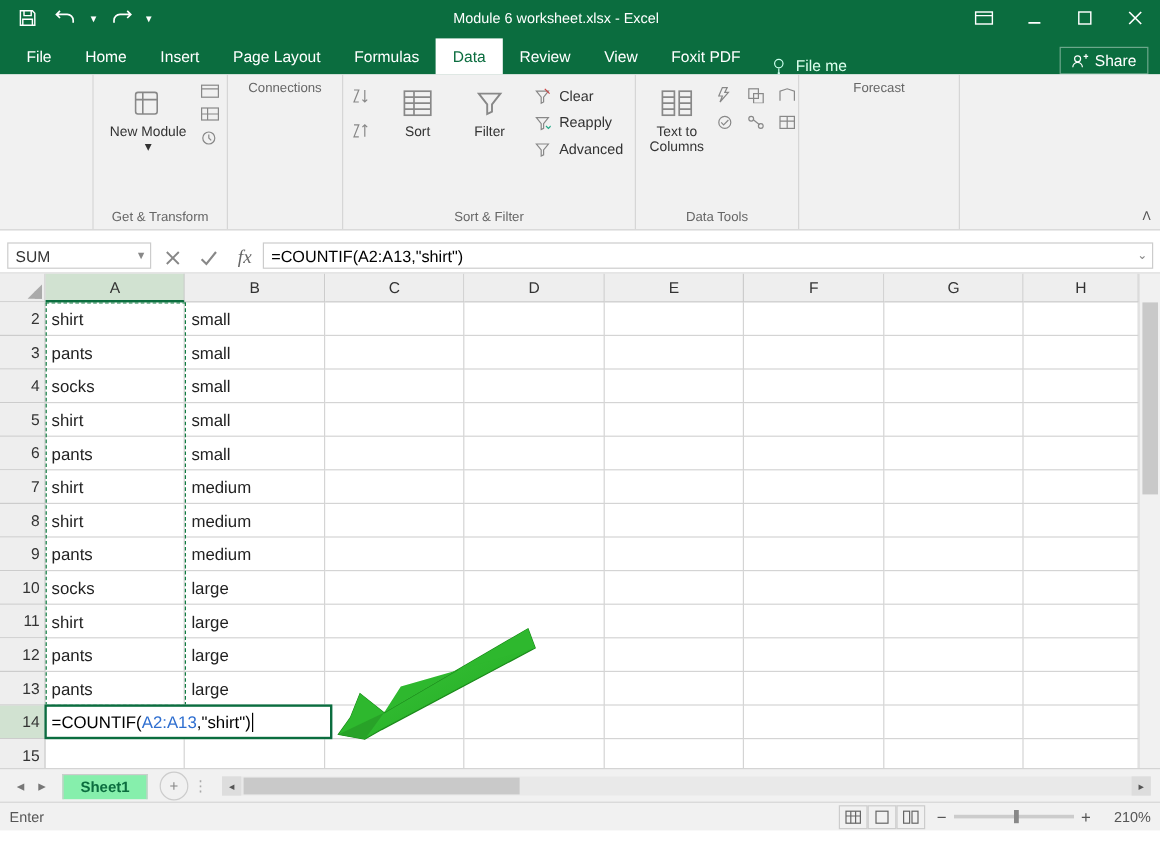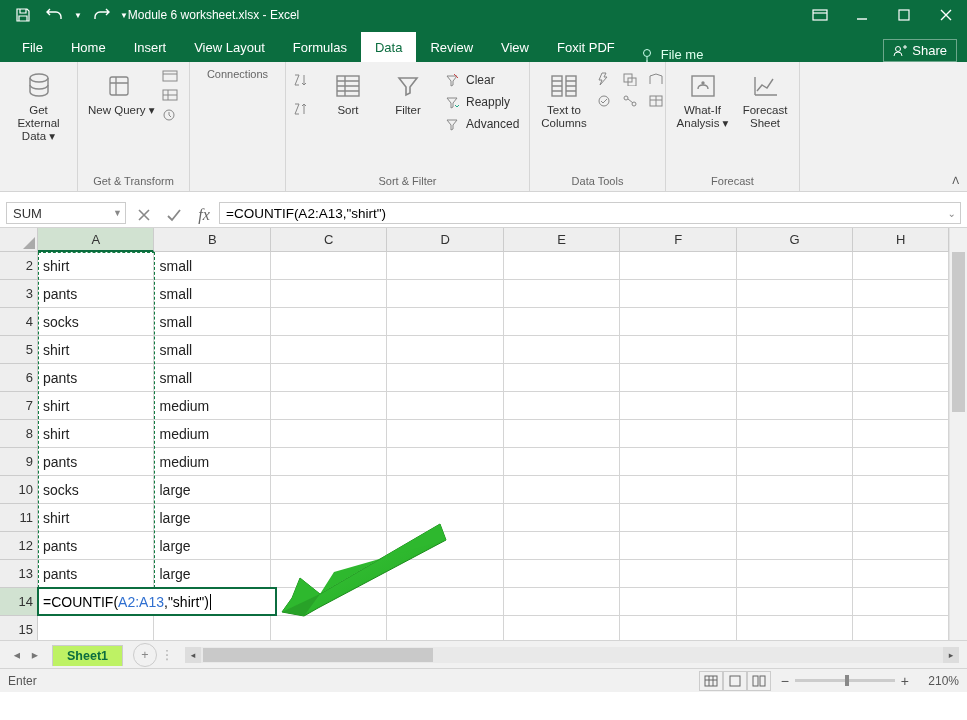--- a/index.html
+++ b/index.html
@@ -3,21 +3,21 @@
 <meta charset="utf-8">
 <style>
 * { box-sizing: border-box; margin: 0; padding: 0; font-family: "Segoe UI", Arial, sans-serif; }
 body { width: 967px; height: 720px; overflow: hidden; background: #fff; position: relative; }
 
 
 .titlebar { height: 30px; background: #0b6d3f; display: flex; align-items: center; color: #fff; font-size: 12px; }
 .qat { display: flex; align-items: center; gap: 6px; padding-left: 10px; }
 .qat-item { display: flex; align-items: center; justify-content: center; width: 26px; height: 26px; }
 .qat-item svg { stroke: #fff; fill: none; }
-.title-center { flex: 1; text-align: left; }
+.title-center { flex: 1; text-align: center; }
 .winbtns { display: flex; align-items: center; }
 .winbtn { width: 42px; height: 30px; display: flex; align-items: center; justify-content: center; }
 .winbtn svg { stroke: #fff; fill: none; }
 
 
 .tabrow { height: 32px; background: #0b6d3f; display: flex; align-items: flex-end; padding-left: 8px; }
 .tab { padding: 0 14px; height: 30px; display: flex; align-items: center; color: #fff; font-size: 13px; }
 .tab.active { background: #fff; color: #0b6d3f; }
 .tellme { display: flex; align-items: center; gap: 6px; color: #dfe; font-size: 13px; padding-left: 12px; }
 .sharebtn { margin-left: auto; margin-right: 10px; display: flex; align-items: center; gap: 5px; color: #fff; font-size: 13px; border: 1px solid rgba(255,255,255,0.4); padding: 3px 9px; }
@@ -64,21 +64,21 @@
 .range-overlay { position: absolute; border: 1.5px dashed #107c41; pointer-events: none; }
 .active-cell { position: absolute; border: 2px solid #0b6d3f; pointer-events: none; background: #fff; }
 
 
 .arrow-anno { position: absolute; pointer-events: none; }
 
 
 .sheettabs { height: 28px; border-top: 1px solid #d4d4d4; display: flex; align-items: center; background: #f1f1f1; font-size: 12.5px; }
 .stnav { display: flex; gap: 0; padding: 0 8px; color: #777; }
 .stnav span { width: 18px; text-align: center; }
-.sheettab { background: #bef264; border: 1px solid #ccc; border-bottom: none; padding: 3px 14px; margin-bottom: -1px; font-weight: bold; color: #0b6d3f; }
+.sheettab { background: #86efac; border: 1px solid #ccc; border-bottom: none; padding: 3px 14px; margin-bottom: -1px; font-weight: bold; color: #0b6d3f; }
 .newsheet { width: 24px; height: 24px; border-radius: 50%; display: flex; align-items: center; justify-content: center; color: #888; margin-left: 10px; border: 1px solid #ccc; }
 .hscroll { flex: 1; margin: 0 8px; display: flex; align-items: center; position: relative; height: 16px; background: #e9e9e9; }
 .hscroll .btn { width: 16px; height: 16px; background: #ddd; display: flex; align-items: center; justify-content: center; font-size: 9px; color: #555; }
 .hscroll .thumb { position: absolute; left: 18px; width: 230px; top: 1px; bottom: 1px; background: #c9c9c9; }
 
 
 .statusbar { height: 24px; background: #f1f1f1; border-top: 1px solid #d4d4d4; display: flex; align-items: center; font-size: 12px; color: #555; padding: 0 8px; }
 .viewbtns { margin-left: auto; display: flex; align-items: center; gap: 0; }
 .viewbtn { width: 24px; height: 20px; border: 1px solid #ccc; display: flex; align-items: center; justify-content: center; }
 .zoom { display: flex; align-items: center; gap: 6px; margin-left: 10px; }
@@ -131,21 +131,21 @@
           <path d="M2 2l10 10M12 2L2 12" stroke-width="1.4"></path>
         </svg>
     </div>
   </div>
 </div>
 
 <div class="tabrow">
   <div class="tab">File</div>
   <div class="tab">Home</div>
   <div class="tab">Insert</div>
-  <div class="tab">View Layout</div>
+  <div class="tab">Page Layout</div>
   <div class="tab">Formulas</div>
   <div class="tab active">Data</div>
   <div class="tab">Review</div>
   <div class="tab">View</div>
   <div class="tab">Foxit PDF</div>
   <div class="tellme">
     <svg width="14" height="14" viewBox="0 0 14 14" fill="none" stroke="#cfe">
         <circle cx="6" cy="5" r="3.5"></circle>
         <path d="M6 9v3"></path>
         <circle cx="6" cy="13" r="0.5" fill="#cfe"></circle>
@@ -157,45 +157,33 @@
         <circle cx="5" cy="5" r="2.5"></circle>
         <path d="M9 12a4 4 0 00-8 0"></path>
         <path d="M10 3h4M12 1v4"></path>
       </svg>
     <span>Share</span>
   </div>
 </div>
 
 <div class="ribbon">
   <div class="group" style="width:78px">
-    <div class="group-body">
-        <div class="bigbtn">
-      <div class="ico">
-            <svg width="30" height="30" viewBox="0 0 30 30" fill="none" stroke="#8a8a8a" stroke-width="1.5">
-              <ellipse cx="15" cy="7" rx="9" ry="4"></ellipse>
-              <path d="M6 7v14c0 2.2 4 4 9 4s9-1.8 9-4V7"></path>
-              <path d="M6 14c0 2.2 4 4 9 4s9-1.8 9-4"></path>
-            </svg>
-          </div>
-      <span>Get External Data ▾</span>
-    </div>
-      </div>
     <div class="group-label">&nbsp;</div>
   </div>
 
   <div class="group" style="width:112px">
     <div class="group-body">
       <div class="bigbtn">
         <div class="ico">
             <svg width="30" height="30" viewBox="0 0 30 30" fill="none" stroke="#888" stroke-width="1.3">
               <rect x="4" y="6" width="18" height="18" rx="2"></rect>
               <path d="M4 12h18M10 6v18"></path>
             </svg>
           </div>
-        <span>New Query ▾</span>
+        <span>New Module ▾</span>
       </div>
       <div class="smallstack" style="margin-top:4px">
         <span class="sico"><svg width="16" height="14" fill="none" stroke="#888">
               <rect x="1" y="1" width="14" height="10"></rect>
               <path d="M1 4h14"></path>
             </svg></span>
         <span class="sico"><svg width="16" height="14" fill="none" stroke="#888">
               <rect x="1" y="1" width="14" height="10"></rect>
               <path d="M6 1v10M1 6h14"></path>
             </svg></span>
@@ -306,40 +294,20 @@
         <span class="sico"><svg width="16" height="14" fill="none" stroke="#888">
               <rect x="2" y="2" width="12" height="10"></rect>
               <path d="M2 6h12M8 2v10"></path>
             </svg></span>
       </div>
     </div>
     <div class="group-label">Data Tools</div>
   </div>
 
   <div class="group" style="width:134px">
-    <div class="group-body">
-      <div class="bigbtn">
-        <div class="ico">
-            <svg width="28" height="26" fill="none" stroke="#888" stroke-width="1.4">
-              <rect x="3" y="3" width="22" height="20"></rect>
-              <path d="M9 16c0-3 2-4 5-4s5 1 5 4"></path>
-              <circle cx="14" cy="10" r="1" fill="#888"></circle>
-            </svg>
-          </div>
-        <span>What-If Analysis ▾</span>
-      </div>
-      <div class="bigbtn">
-        <div class="ico">
-            <svg width="28" height="26" fill="none" stroke="#888" stroke-width="1.4">
-              <path d="M4 22V4M4 22h22M6 18l5-6 5 3 6-9"></path>
-            </svg>
-          </div>
-        <span>Forecast Sheet</span>
-      </div>
-    </div>
     <div class="group-label">Forecast</div>
   </div>
 
   <div class="group" style="width:64px;border-right:none">
     <div class="group-label">&nbsp;</div>
   </div>
   <span class="collapse-caret">ᐱ</span>
 </div>
 
 <div class="fbar">

